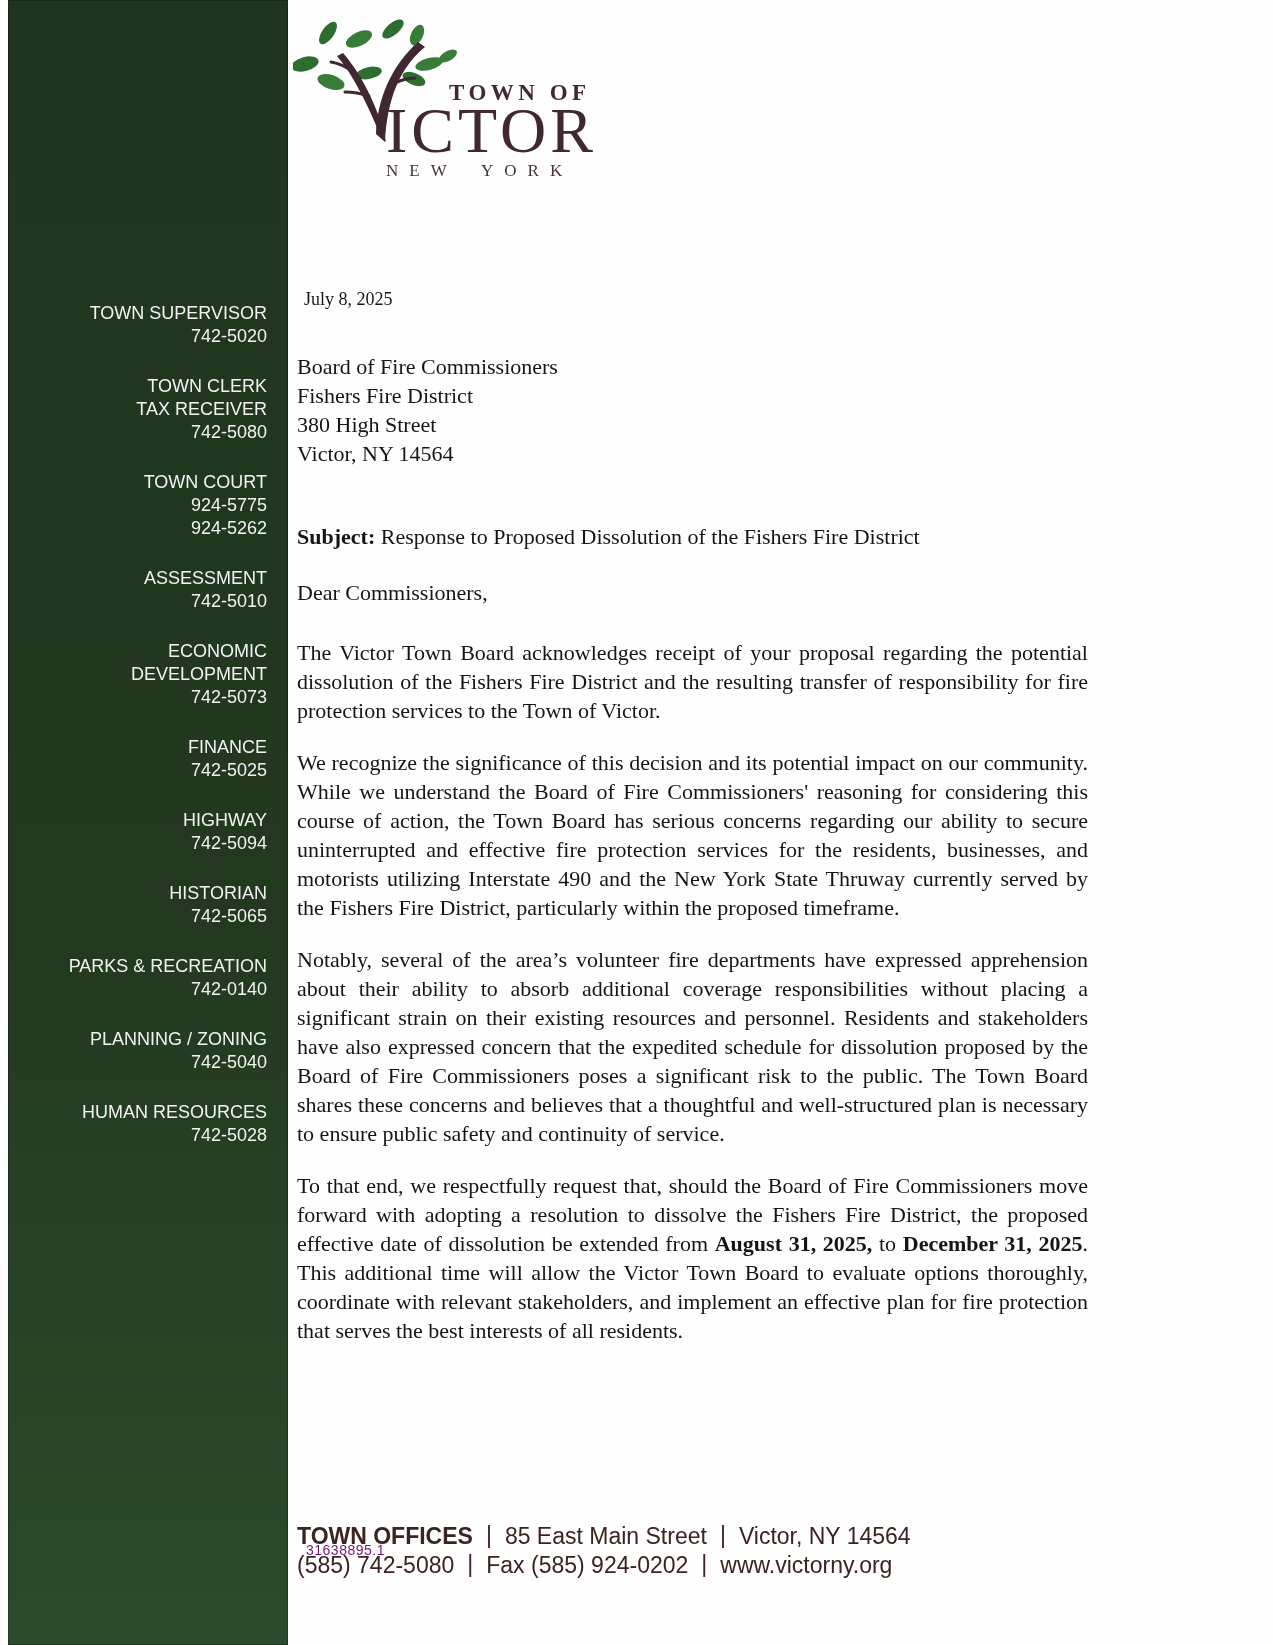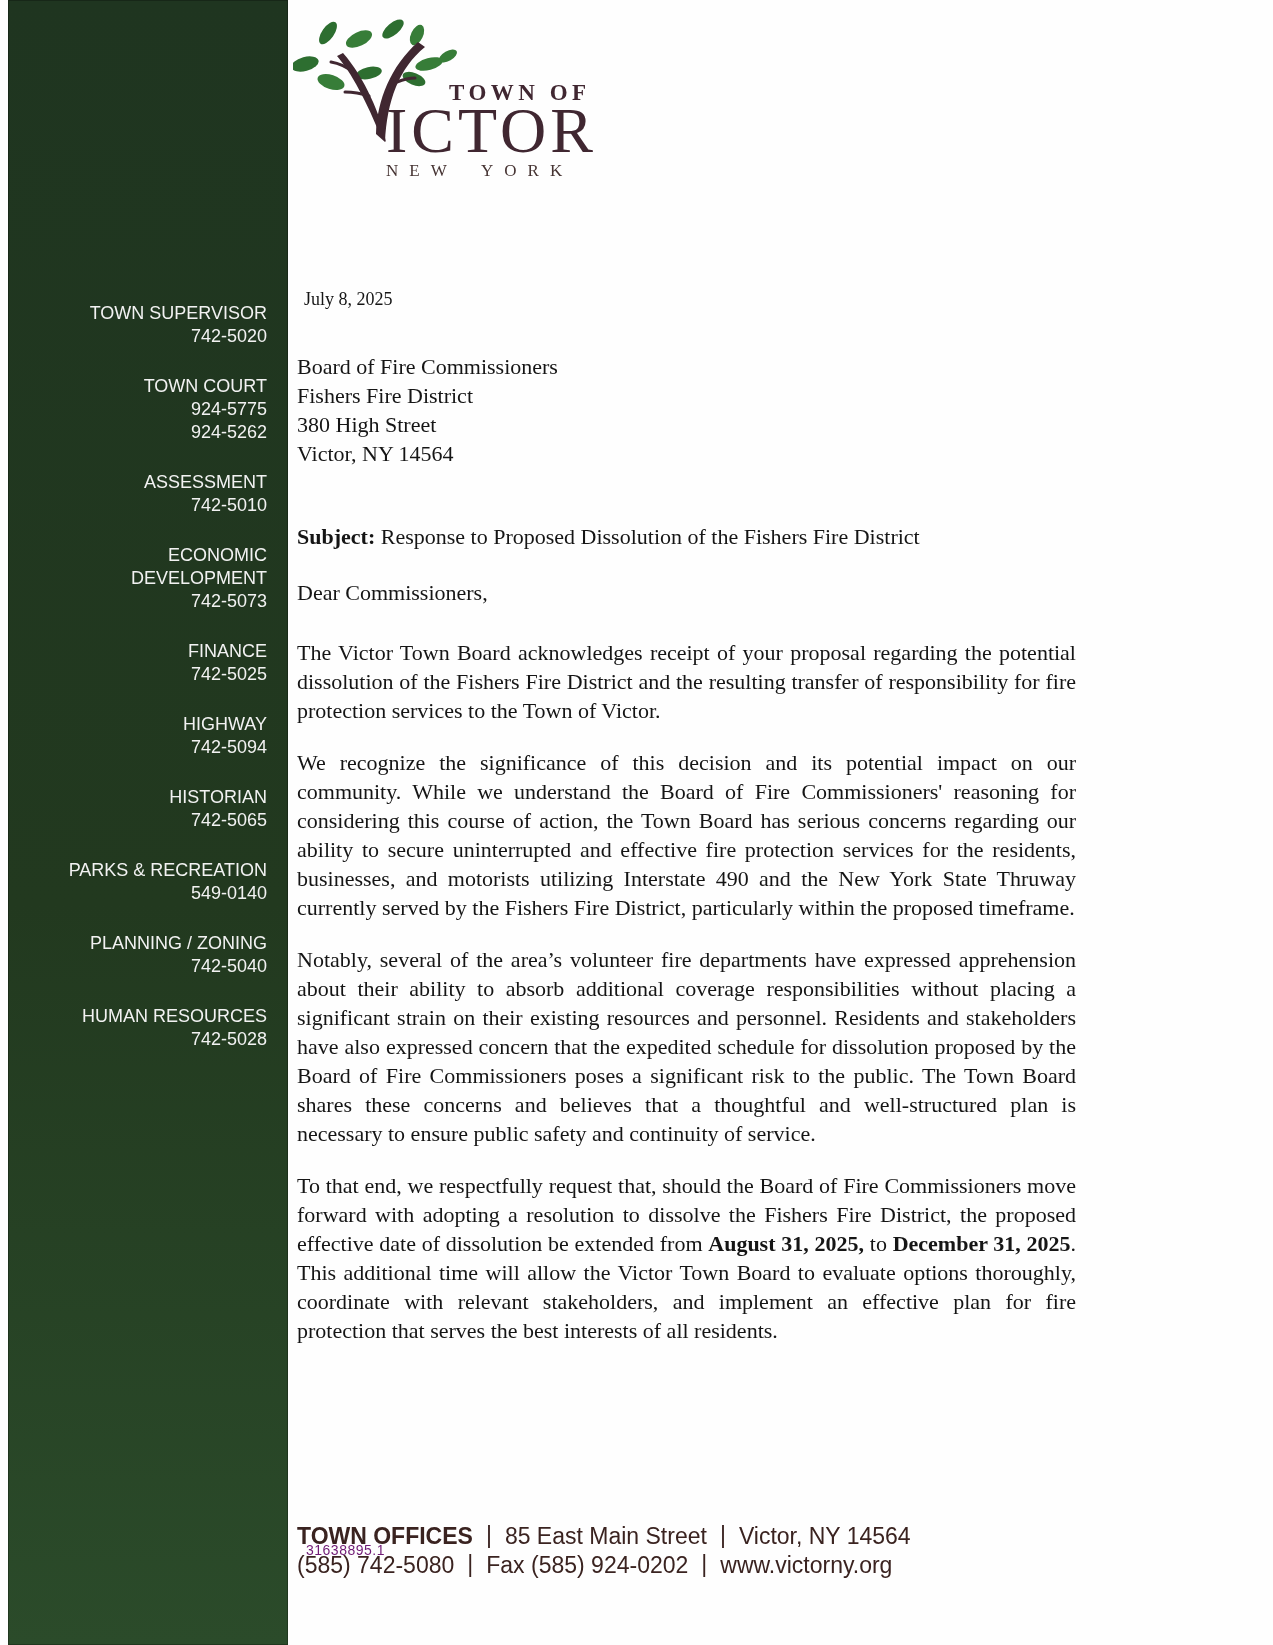--- a/index.html
+++ b/index.html
@@ -50,21 +50,21 @@
   .t-ictor{fill:var(--logo-maroon); font-family:"Liberation Serif", serif; font-size:64px; letter-spacing:4px;}
   .t-ny{fill:#463433; font-family:"Liberation Serif", serif; font-size:17px; letter-spacing:11px; word-spacing:9px;}
 
   
   .abs{position:absolute;}
   .date{left:304px; top:289px; font-size:18px;text-align:center;}
   .recipient{left:297px; top:352px; font-size:22px; line-height:29px;}
   .subject{left:297px; top:524px; font-size:22px;text-align:right;}
   .salutation{left:297px; top:580px; font-size:22px;}
   .paragraphs{left:297px; top:638px; width:795px; font-size:22px;}
-  .paragraphs p{margin:0 16px 23px 0; line-height:29px; text-align:justify;}
+  .paragraphs p{margin:0 4px 23px 0; line-height:29px; text-align:justify;}
   .bold{font-weight:bold;}
 
   
   .footer{
     left:297px; top:1522px;
     font-family:Liberation Sans, sans-serif;
     font-size:23px;
     color:var(--footer-brown);
     line-height:29px;
     white-space:nowrap;
@@ -84,20 +84,25 @@
 
 <div class="page">
 
   <div class="sidebar">
     <div class="directory">
         <div class="dir-group">
           <div class="dir-line">TOWN SUPERVISOR</div>
           <div class="dir-line">742-5020</div>
         </div>
         <div class="dir-group">
+          <div class="dir-line">TOWN CLERK</div>
+          <div class="dir-line">TAX RECEIVER</div>
+          <div class="dir-line">742-5080</div>
+        </div>
+        <div class="dir-group">
           <div class="dir-line">TOWN COURT</div>
           <div class="dir-line">924-5775</div>
           <div class="dir-line">924-5262</div>
         </div>
         <div class="dir-group">
           <div class="dir-line">ASSESSMENT</div>
           <div class="dir-line">742-5010</div>
         </div>
         <div class="dir-group">
           <div class="dir-line">ECONOMIC</div>
@@ -111,21 +116,21 @@
         <div class="dir-group">
           <div class="dir-line">HIGHWAY</div>
           <div class="dir-line">742-5094</div>
         </div>
         <div class="dir-group">
           <div class="dir-line">HISTORIAN</div>
           <div class="dir-line">742-5065</div>
         </div>
         <div class="dir-group">
           <div class="dir-line">PARKS &amp; RECREATION</div>
-          <div class="dir-line">549-0140</div>
+          <div class="dir-line">742-0140</div>
         </div>
         <div class="dir-group">
           <div class="dir-line">PLANNING / ZONING</div>
           <div class="dir-line">742-5040</div>
         </div>
         <div class="dir-group">
           <div class="dir-line">HUMAN RESOURCES</div>
           <div class="dir-line">742-5028</div>
         </div>
       </div>

